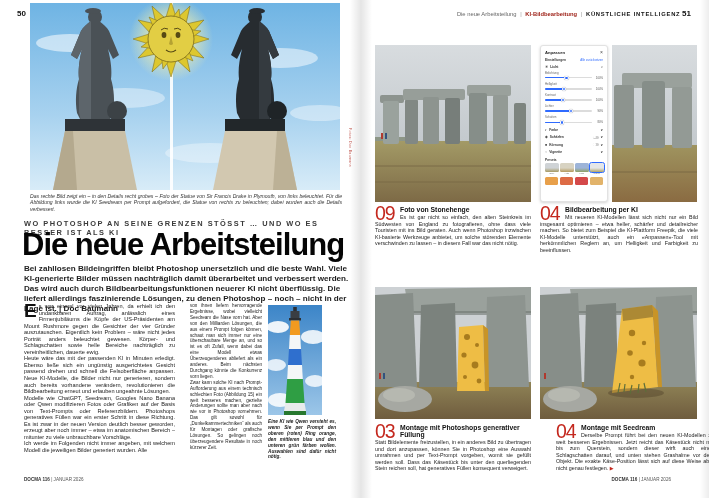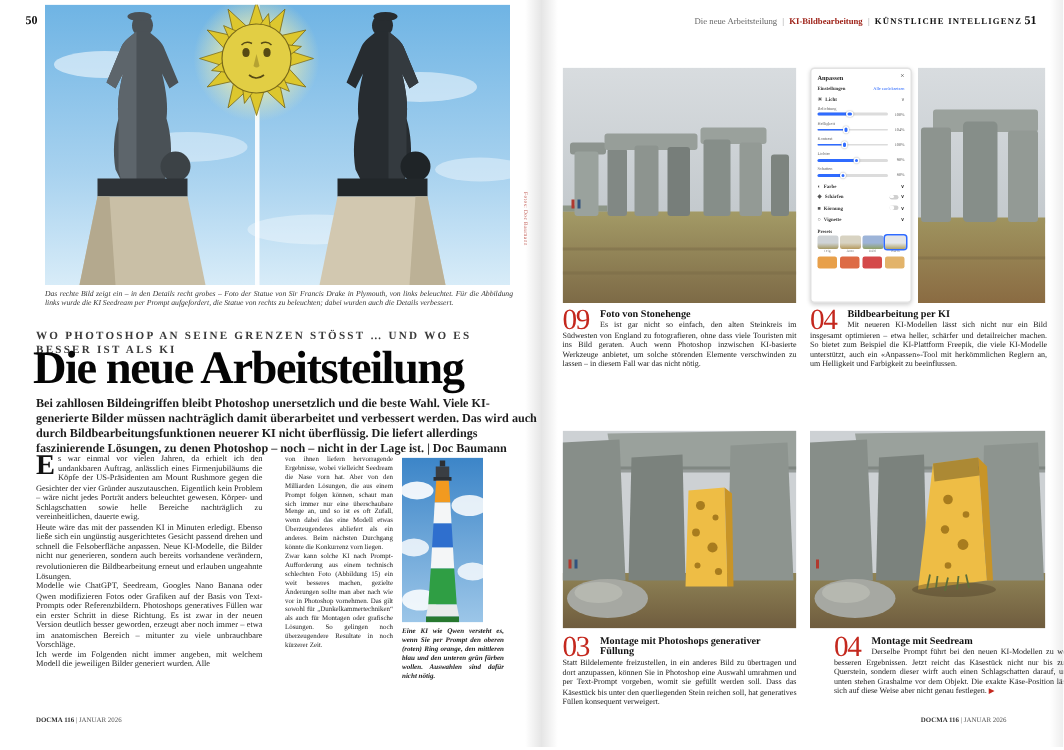--- a/index.html
+++ b/index.html
@@ -1,17 +1,17 @@
 <!DOCTYPE html>
 <html><head>
 <meta charset="utf-8">
 <style>
   html,body{margin:0;padding:0;}
   #canvas{position:relative;width:709px;height:498px;background:#fff;overflow:hidden;
-          font-family:Liberation Serif, serif;color:#222;}
+          font-family:Liberation Sans, sans-serif;color:#222;}
   .abs{position:absolute;}
   
   #gutter{left:350px;top:0;width:22px;height:500px;
           background:linear-gradient(90deg,rgba(0,0,0,0) 0%,rgba(0,0,0,.10) 50%,rgba(0,0,0,0) 100%);}
   #right-edge{right:0;top:0;width:9px;height:500px;background:linear-gradient(90deg,rgba(0,0,0,0),rgba(0,0,0,.07));}
 
   
   #pageno-left{left:17px;top:9px;font-size:8px;font-weight:bold;color:#111;}
   #hero{left:30px;top:3px;width:310px;height:187px;overflow:hidden;}
   #hero-credit{left:342px;top:128px;width:10px;height:62px;writing-mode:vertical-rl;

